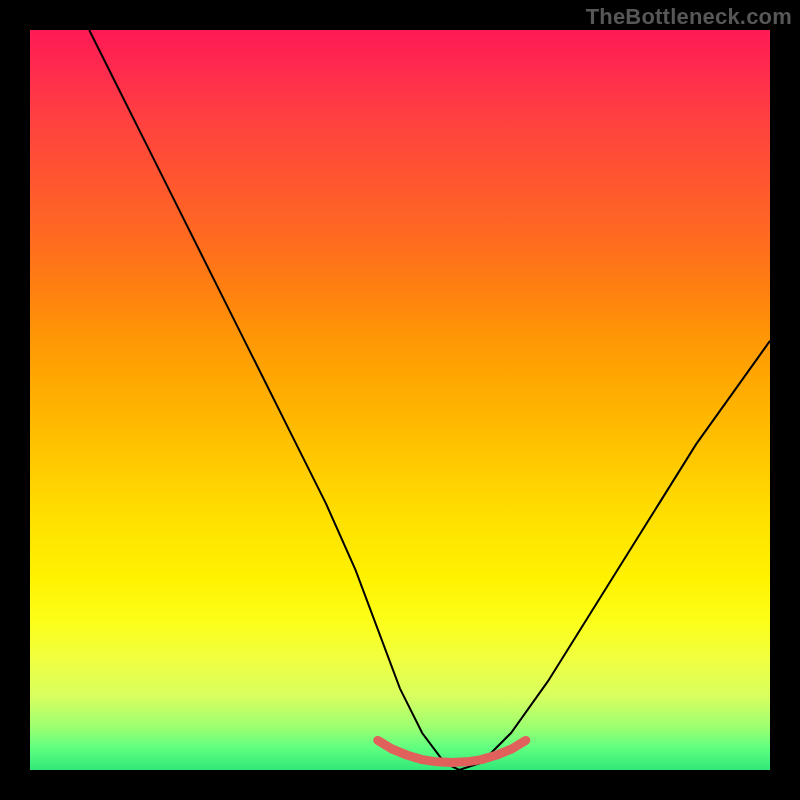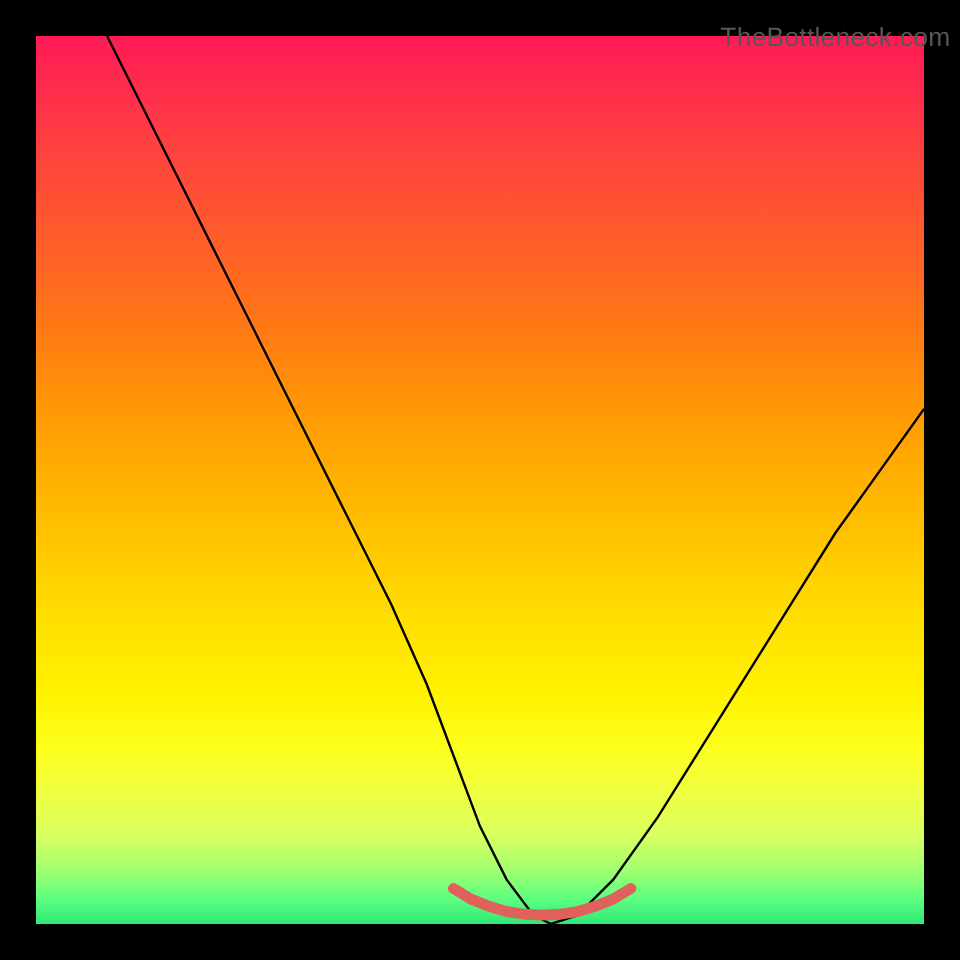--- a/index.html
+++ b/index.html
@@ -37,25 +37,25 @@
       #fff200 74%,
       #fcff1a 80%,
       #f0ff40 85%,
       #d8ff60 90%,
       #a0ff70 94%,
       #60ff80 97%,
       #30e878 100%);
   }
   .watermark {
     position: absolute;
-    top: 18px;
+    top: 4px;
     right: 8px;
     color: #575757;
     font-size: 22px;
-    font-weight: 400;
+    font-weight: 700;
     letter-spacing: 0.2px;
   }
   svg {
     position: absolute;
     left: 0;
     top: 0;
     width: 740px;
     height: 740px;
     display: block;
   }

